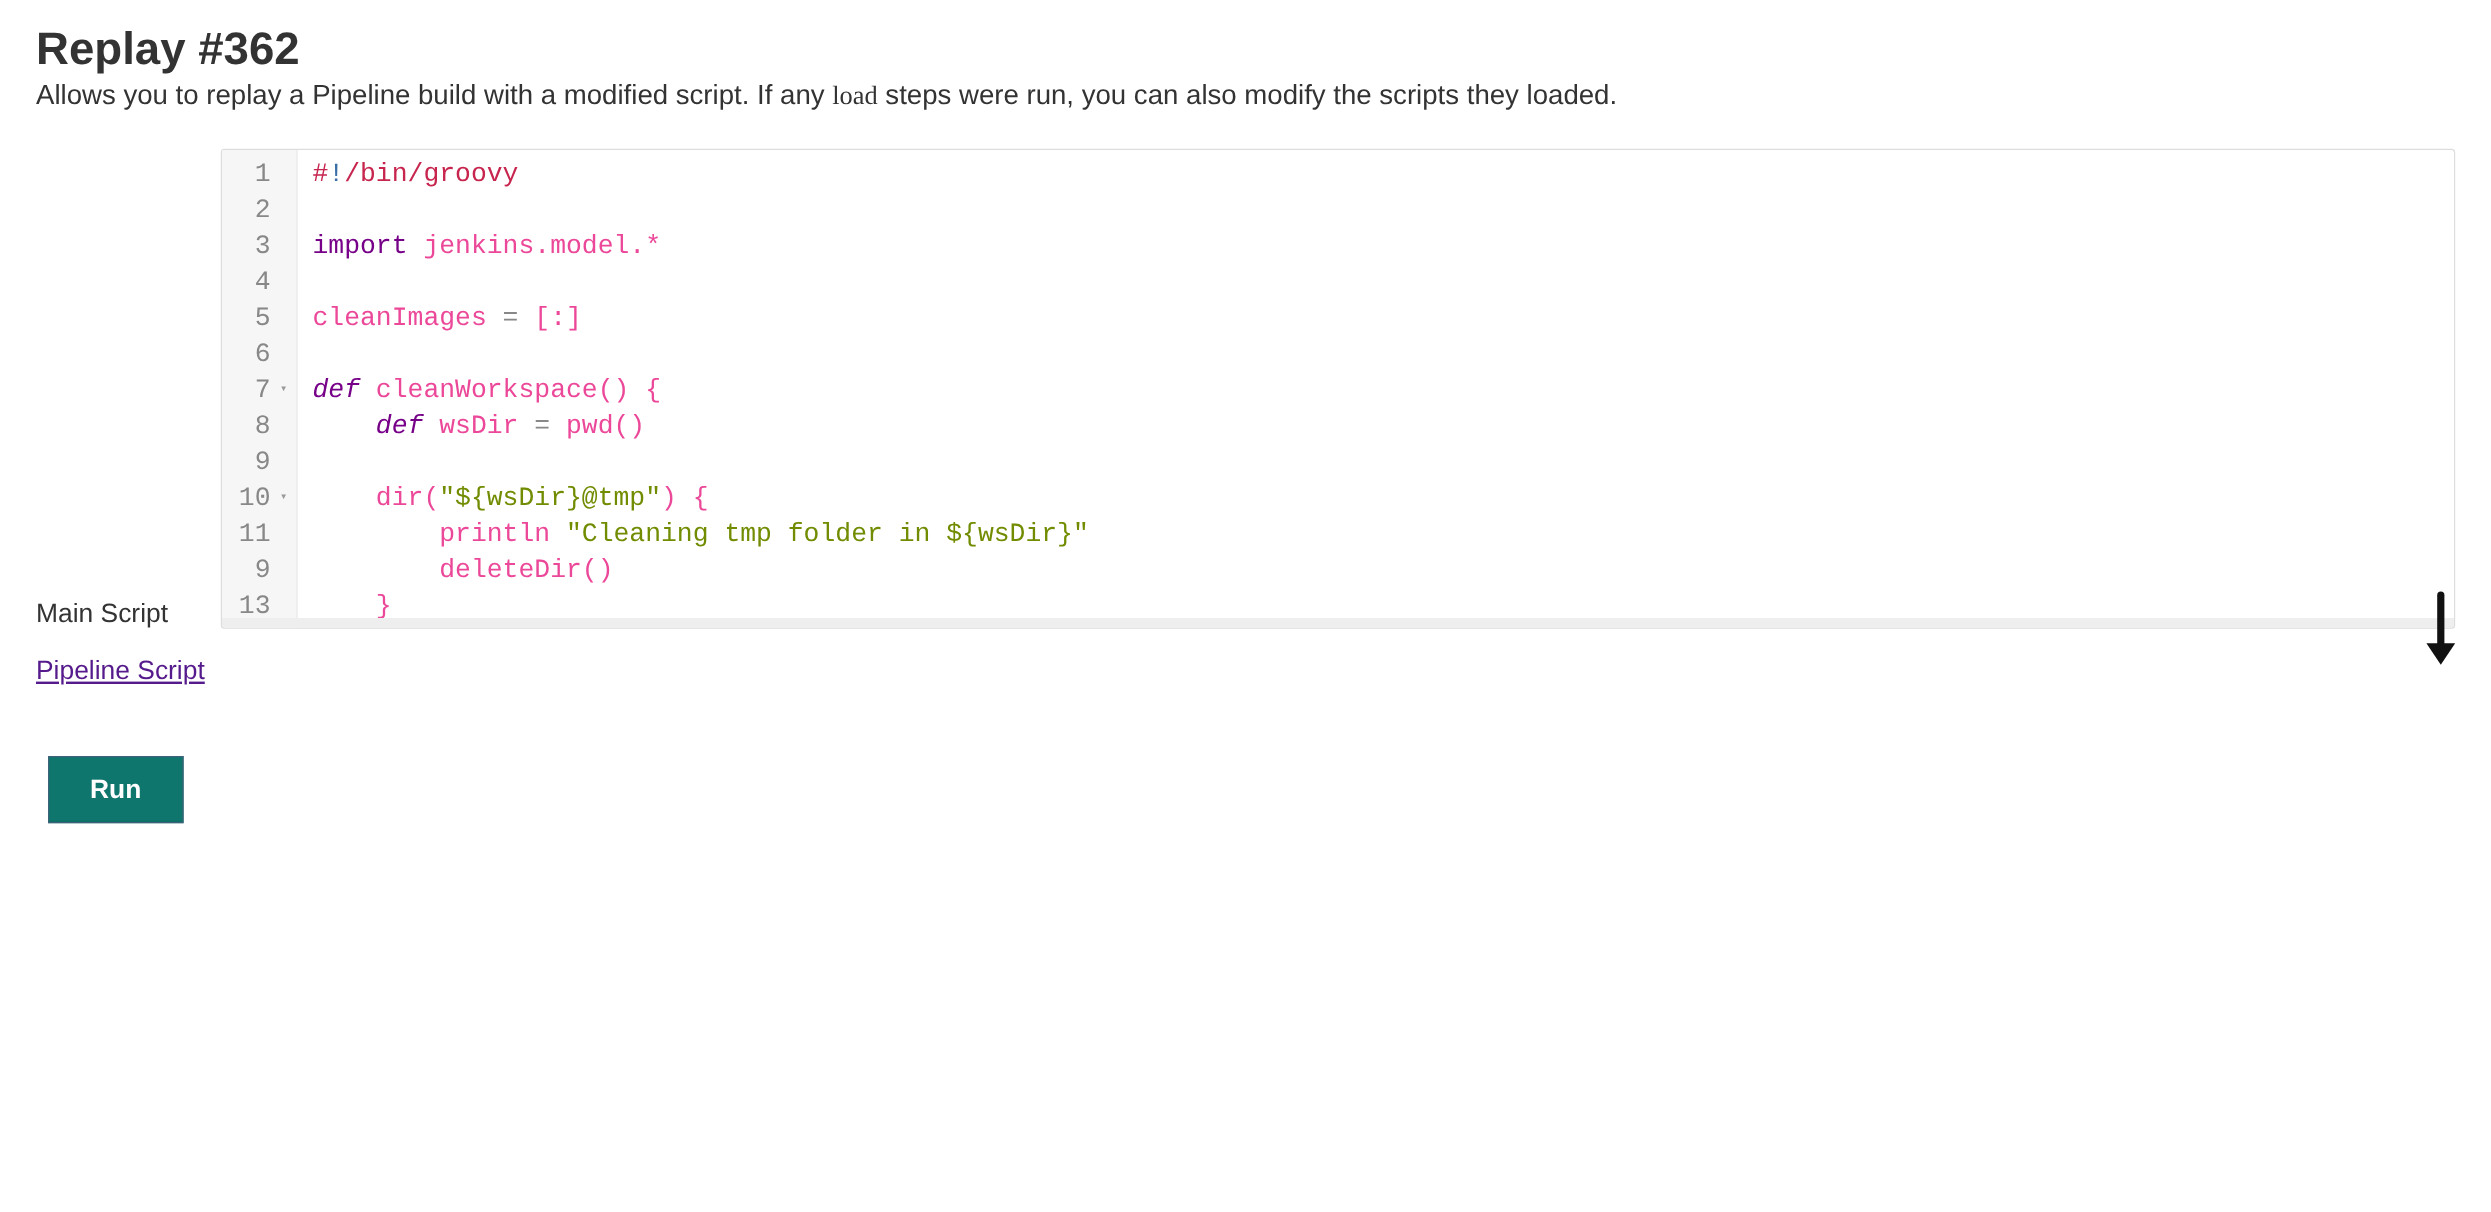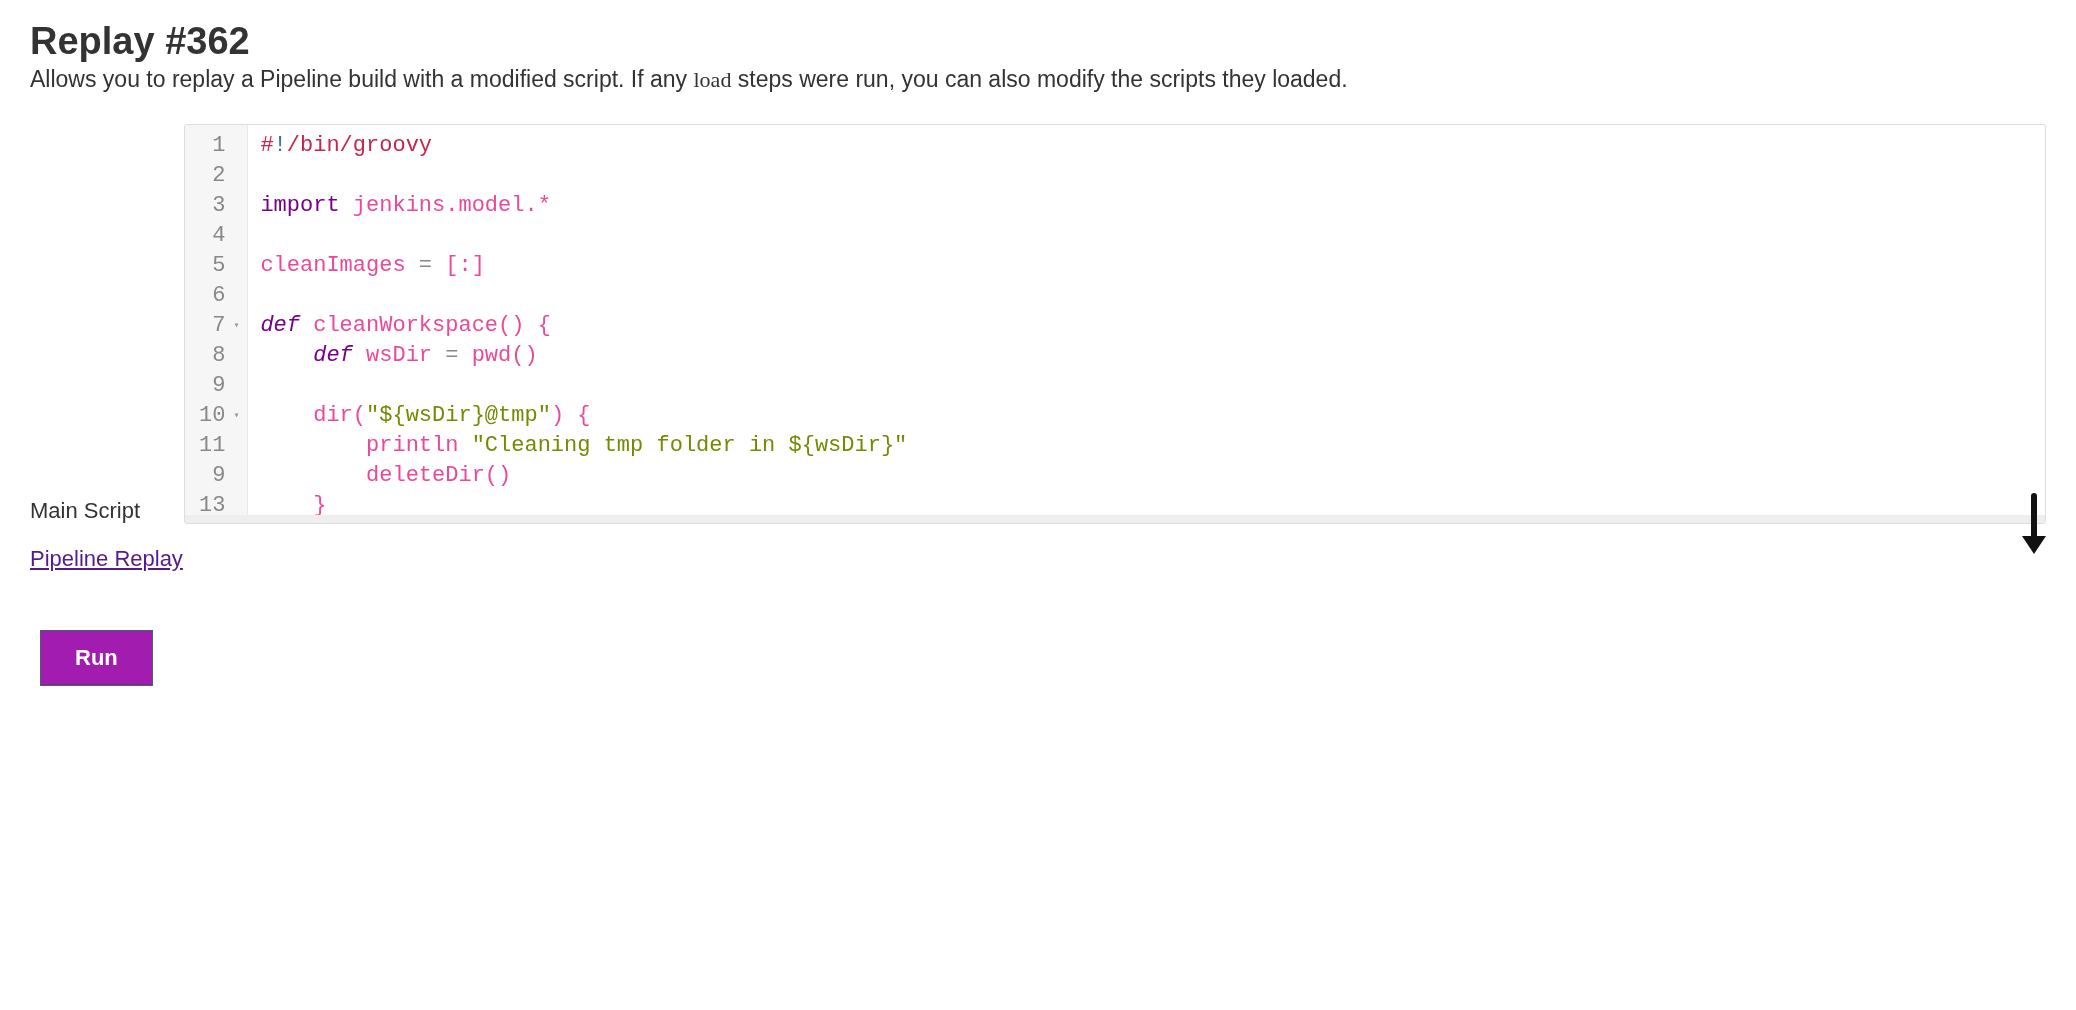--- a/index.html
+++ b/index.html
@@ -117,21 +117,21 @@
     .link-row a {
       color: #551a8b;
       font-size: 22px;
       text-decoration: underline;
     }
     .button-row {
       margin-top: 58px;
       padding-left: 10px;
     }
     .run-btn {
-      background: #a21caf;
+      background: #0f766e;
       color: #fff;
       border: 1px solid #3e6277;
       font-size: 22px;
       font-weight: 600;
       padding: 14px 34px;
       cursor: pointer;
       box-shadow: inset 0 -1px 0 rgba(0,0,0,0.08);
     }
   </style>
 </head>
@@ -205,18 +205,18 @@
       <div class="editor-bottom-shadow"></div>
     </div>
     <svg class="arrow-down" viewBox="0 0 40 70">
       <path d="M20 4 L20 52" stroke="#111" stroke-width="6" stroke-linecap="round" fill="none"></path>
       <path d="M8 44 L20 62 L32 44 Z" fill="#111"></path>
     </svg>
   </div>
 </div>
 
 <div class="link-row">
-  <a href="#">Pipeline Replay</a>
+  <a href="#">Pipeline Script</a>
 </div>
 
 <div class="button-row">
   <button class="run-btn">Run</button>
 </div>
 
 </body></html>

